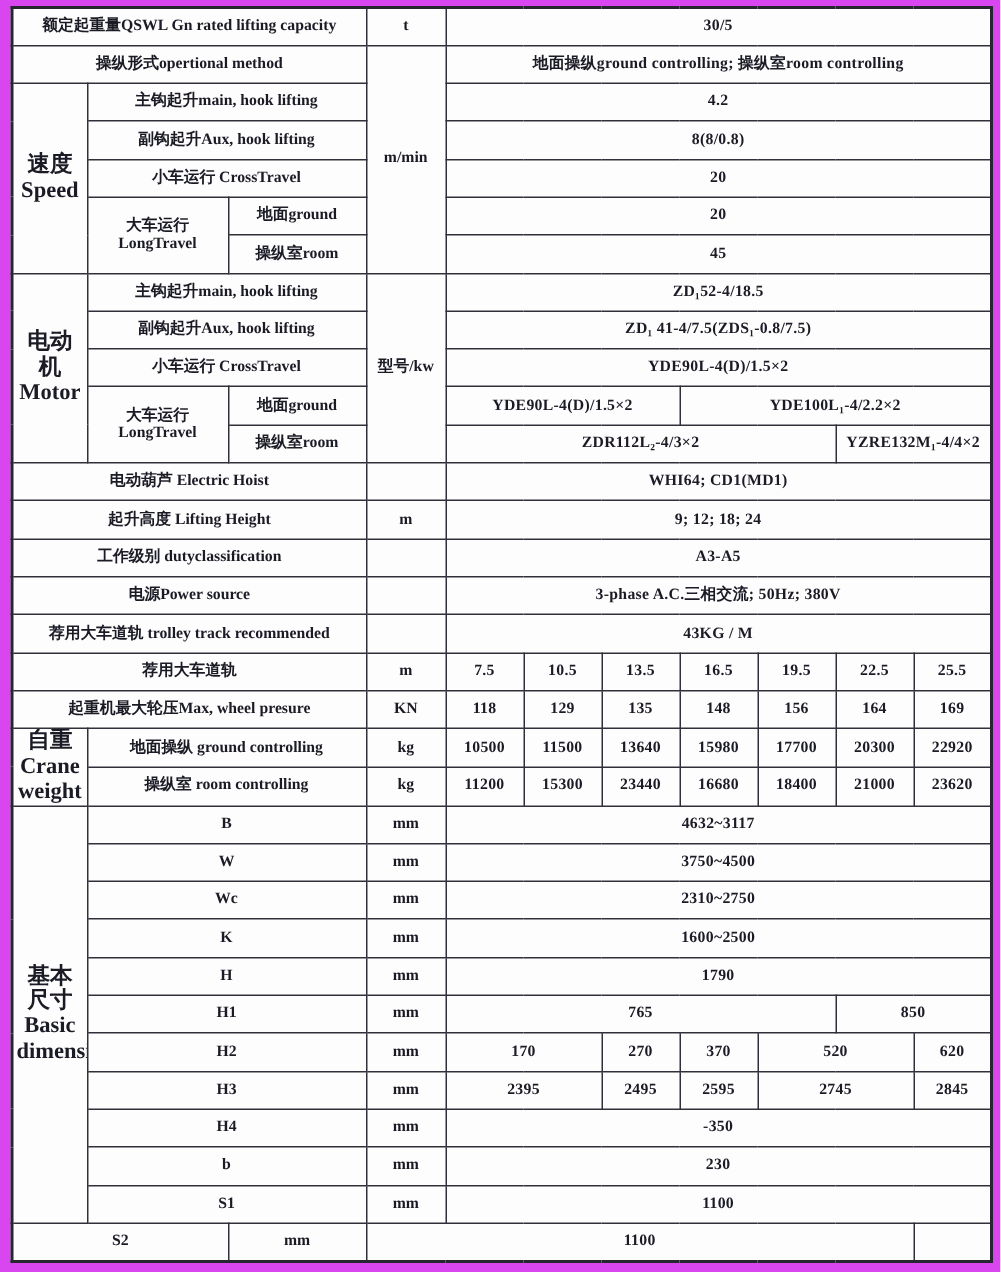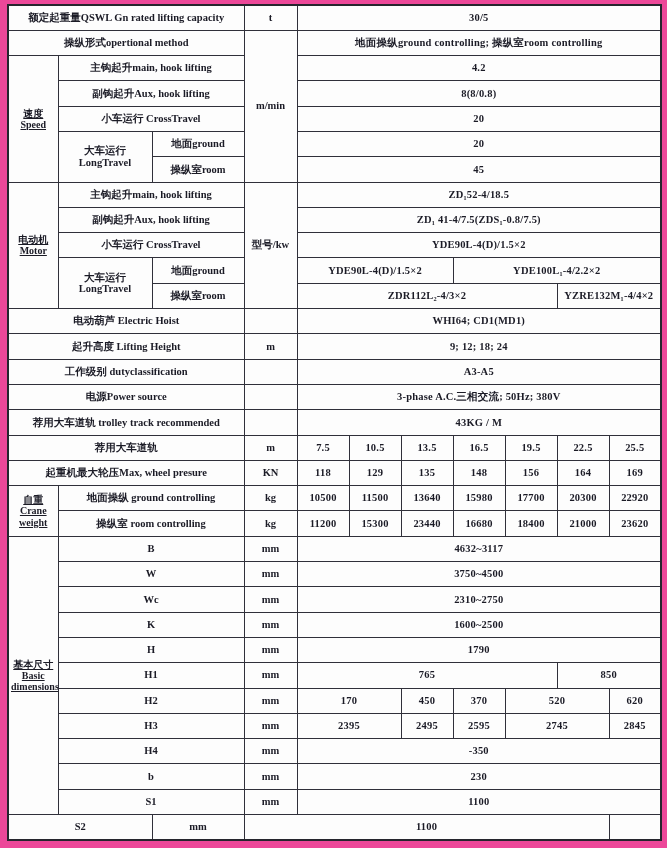--- a/index.html
+++ b/index.html
@@ -8,21 +8,21 @@
     background: #ffffff;
     width: 667px;
     height: 848px;
     font-family: "Liberation Serif", "DejaVu Serif", serif;
   }
   .sheet {
     width: 667px;
     height: 848px;
     box-sizing: border-box;
     padding: 4px 6px 0 7px;
-    background: #ec4899;
+    background: #d946ef;
   }
   table.spec {
     border-collapse: collapse;
     table-layout: fixed;
     width: 653px;
     border: 2px solid #26262e;
     background: #fdfdfd;
   }
   table.spec tr { height: 25.3px; }
   table.spec td {
@@ -30,21 +30,21 @@
     text-align: center;
     vertical-align: middle;
     font-weight: 700;
     font-size: 10.5px;
     color: #1b1b26;
     padding: 0 2px;
     line-height: 1.12;
     white-space: pre-line;
     overflow: hidden;
   }
-  table.spec td.group { font-size: 10px; text-decoration: underline; }
+  table.spec td.group { font-size: 15px; }
   table.spec td.unit  { font-size: 10.5px; }
   table.spec td.value { letter-spacing: 0.2px; }
 </style>
 </head>
 <body>
 
 <div class="sheet">
   <table class="spec">
     <colgroup>
       <col style="width:50px">
@@ -224,21 +224,21 @@
         <tr>
           <td colspan="2" class="label">H1</td>
           <td class="unit">mm</td>
           <td colspan="5" class="value">765</td>
           <td colspan="2" class="value">850</td>
         </tr>
         <tr>
           <td colspan="2" class="label">H2</td>
           <td class="unit">mm</td>
           <td colspan="2" class="value">170</td>
-          <td class="value">450</td>
+          <td class="value">270</td>
           <td class="value">370</td>
           <td colspan="2" class="value">520</td>
           <td class="value">620</td>
         </tr>
         <tr>
           <td colspan="2" class="label">H3</td>
           <td class="unit">mm</td>
           <td colspan="2" class="value">2395</td>
           <td class="value">2495</td>
           <td class="value">2595</td>

